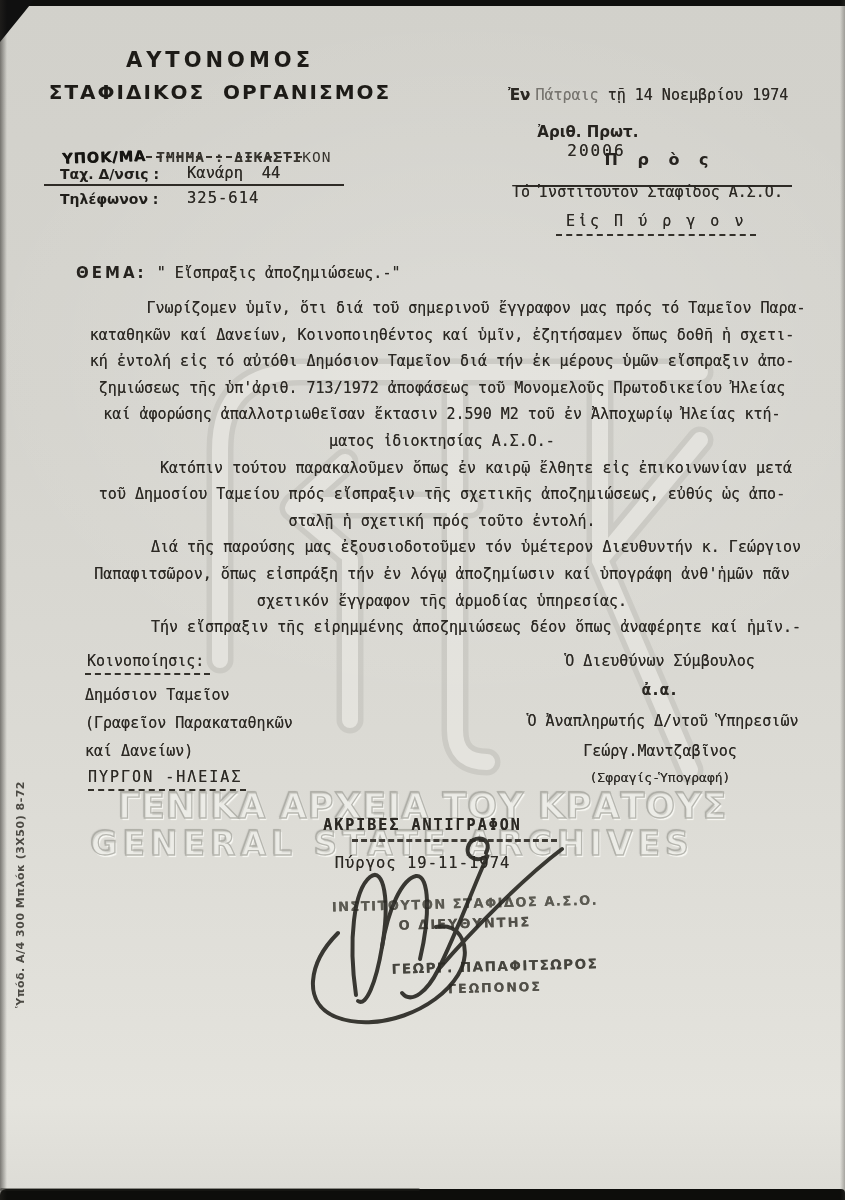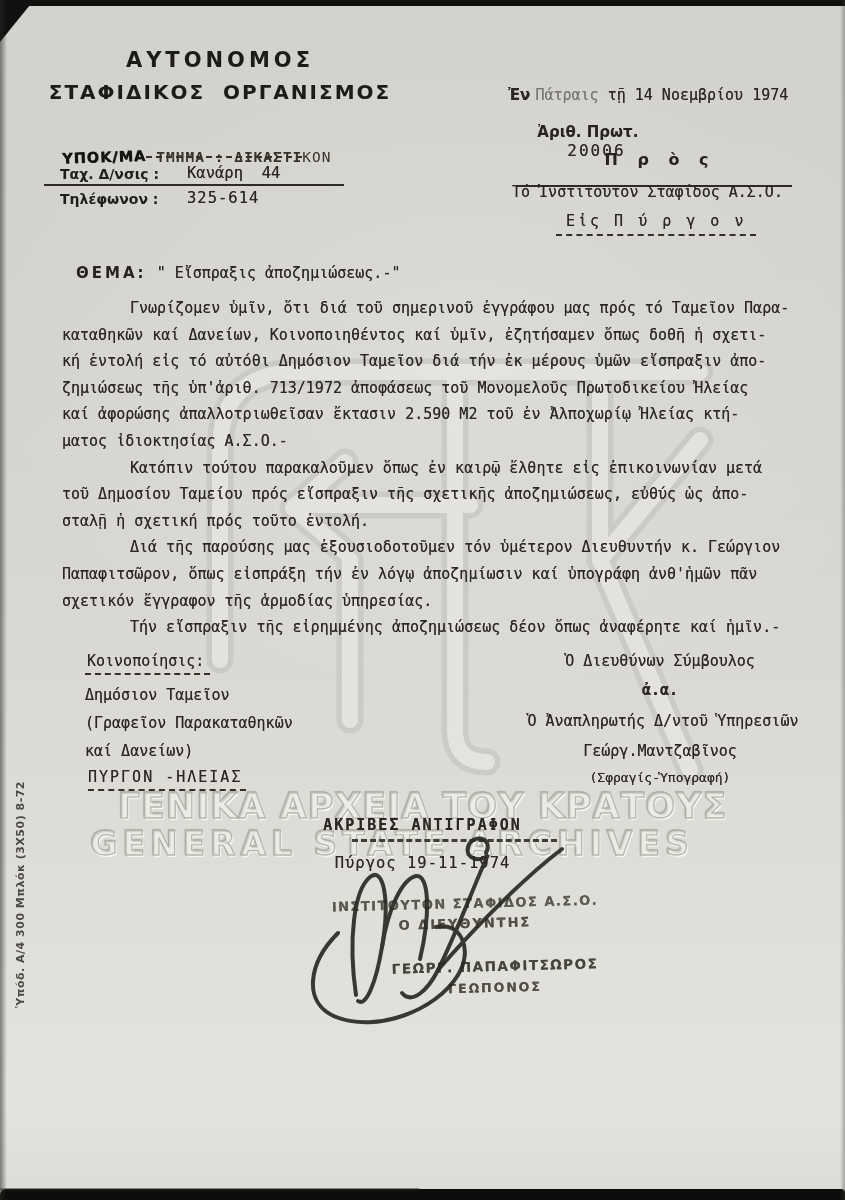--- a/index.html
+++ b/index.html
@@ -4,21 +4,21 @@
 <style>
   html,body{margin:0;padding:0;background:#7a7974;}
   .page{
     position:relative;width:845px;height:1200px;overflow:hidden;
     background:
       radial-gradient(ellipse 700px 500px at 55% 30%, rgba(255,255,255,.18), rgba(255,255,255,0) 70%),
       linear-gradient(180deg,#d2d1cb 0%,#d5d4ce 35%,#dcdbd5 65%,#e4e3dd 92%,#dcdbd5 100%);
     font-family:"DejaVu Sans",sans-serif;color:#26231f;
   }
   .abs{position:absolute;white-space:pre;}
-  .mono{font-family:"DejaVu Sans Mono","DejaVu Sans",monospace;}
+  .mono{font-family:"DejaVu Sans Mono","DejaVu Sans",monospace;text-align:center;}
   .typed{color:#2b2823;text-shadow:0 0 .5px rgba(43,40,35,.7);}
   .print{font-weight:bold;color:#1d1b17;}
   
   .edge-top{position:absolute;top:0;left:0;width:845px;height:6px;background:#0f0f0d;}
   .edge-bottom{position:absolute;bottom:0;left:0;width:845px;height:11px;background:#0d0d0b;border-radius:6px 4px 0 0;}
   .edge-bottom2{position:absolute;bottom:9px;left:0;width:420px;height:3px;background:rgba(30,30,27,.45);border-radius:2px;}
   .corner-wedge{position:absolute;top:0;left:0;width:0;height:0;border-top:42px solid #101010;border-right:34px solid transparent;}
   .edge-left{position:absolute;top:0;left:0;width:7px;height:1200px;background:linear-gradient(90deg,rgba(40,38,34,.55),rgba(40,38,34,0));}
   .edge-right{position:absolute;top:0;right:0;width:5px;height:1200px;background:linear-gradient(270deg,rgba(60,58,54,.35),rgba(60,58,54,0));}
   
@@ -137,21 +137,21 @@
   </div>
   <div class="abs pros z2">Π ρ ὸ ς</div>
   <div class="abs mono typed recip1 z2">Τό Ἰνστιτοῦτον Σταφίδος Α.Σ.Ο.</div>
   <div class="abs mono typed recip2 z2">Εἰς Π ύ ρ γ ο ν</div>
 
   <div class="abs subj z2">
     <span class="slbl">ΘΕΜΑ:</span><span class="mono typed">" Εἴσπραξις ἀποζημιώσεως.-"</span>
   </div>
 
   <div class="body-block mono typed z2">
-    <div class="bline ind">Γνωρίζομεν ὑμῖν, ὅτι διά τοῦ σημερινοῦ ἐγγράφου μας πρός τό Ταμεῖον Παρα-</div>
+    <div class="bline ind">Γνωρίζομεν ὑμῖν, ὅτι διά τοῦ σημερινοῦ ἔγγραφον μας πρός τό Ταμεῖον Παρα-</div>
     <div class="bline">καταθηκῶν καί Δανείων, Κοινοποιηθέντος καί ὑμῖν, ἐζητήσαμεν ὅπως δοθῆ ἡ σχετι-</div>
     <div class="bline">κή ἐντολή εἰς τό αὐτόθι Δημόσιον Ταμεῖον διά τήν ἐκ μέρους ὑμῶν εἴσπραξιν ἀπο-</div>
     <div class="bline">ζημιώσεως τῆς ὑπ'ἀριθ. 713/1972 ἀποφάσεως τοῦ Μονομελοῦς Πρωτοδικείου Ἠλείας</div>
     <div class="bline">καί ἀφορώσης ἀπαλλοτριωθεῖσαν ἔκτασιν  2.590 Μ2 τοῦ ἐν Ἀλποχωρίῳ Ἠλείας κτή-</div>
     <div class="bline">ματος ἰδιοκτησίας Α.Σ.Ο.-</div>
     <div class="bline ind">Κατόπιν τούτου παρακαλοῦμεν ὅπως ἐν καιρῷ ἔλθητε εἰς ἐπικοινωνίαν μετά</div>
     <div class="bline">τοῦ Δημοσίου Ταμείου πρός εἴσπραξιν τῆς σχετικῆς ἀποζημιώσεως, εὐθύς ὡς ἀπο-</div>
     <div class="bline">σταλῇ ἡ σχετική πρός τοῦτο ἐντολή.</div>
     <div class="bline ind">Διά τῆς παρούσης μας ἐξουσιοδοτοῦμεν τόν ὑμέτερον Διευθυντήν κ. Γεώργιον</div>
     <div class="bline">Παπαφιτσῶρον, ὅπως εἰσπράξη τήν ἐν λόγῳ ἀποζημίωσιν καί ὑπογράφη ἀνθ'ἡμῶν πᾶν</div>

